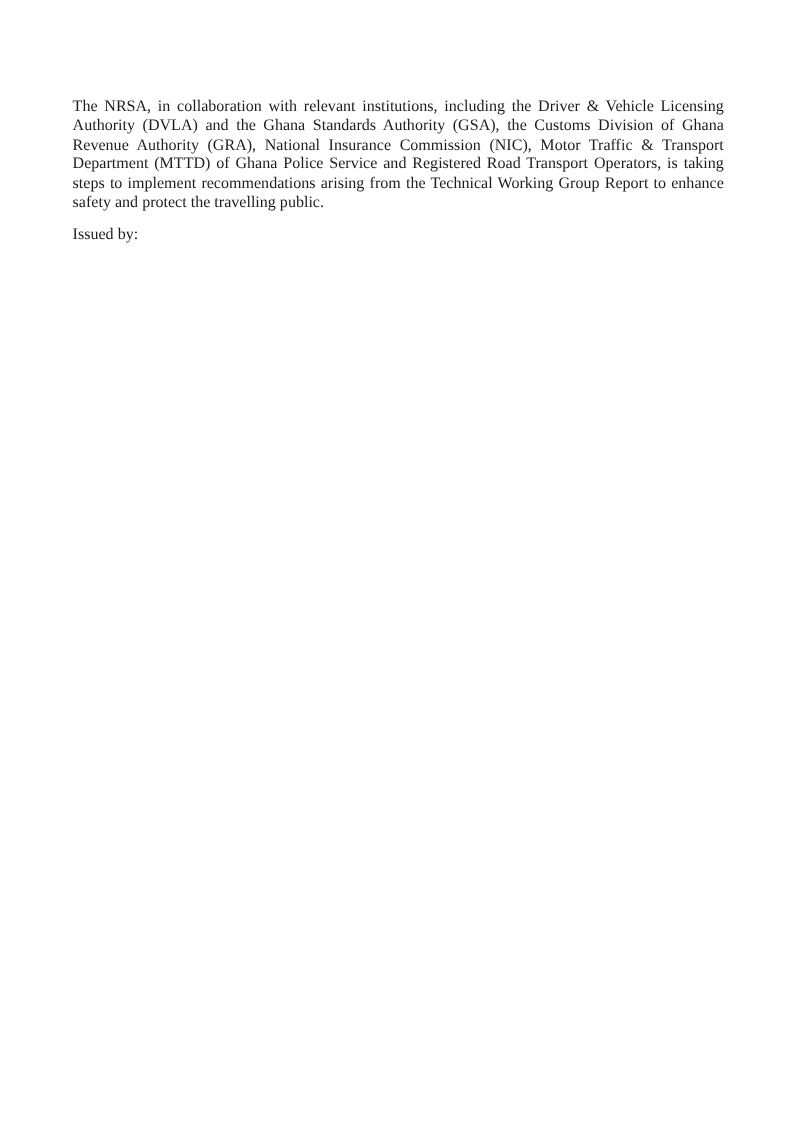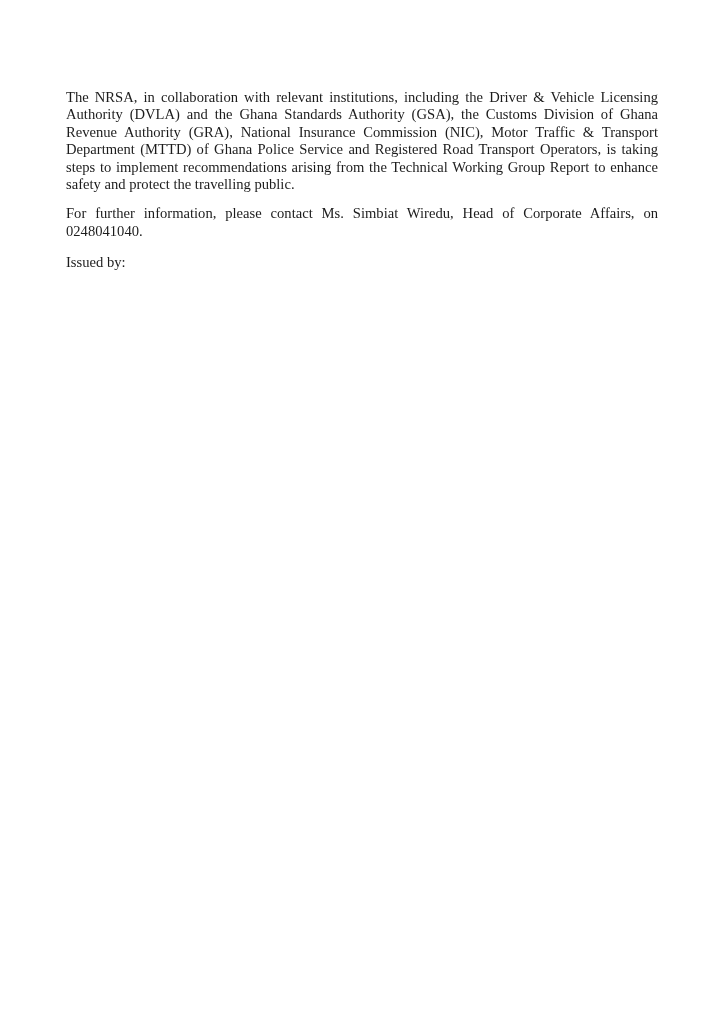--- a/index.html
+++ b/index.html
@@ -36,19 +36,18 @@
     margin: 0;
   }
 </style>
 </head>
 <body style="background: rgb(255, 255, 255);">
 
 <div class="doc-page" style="color: rgb(28, 28, 28);">
 
   <p class="para justified">The NRSA, in collaboration with relevant institutions, including the Driver &amp; Vehicle Licensing Authority (DVLA) and the Ghana Standards Authority (GSA), the Customs Division of Ghana Revenue Authority (GRA), National Insurance Commission (NIC), Motor Traffic &amp; Transport Department (MTTD) of Ghana Police Service and Registered Road Transport Operators, is taking steps to implement recommendations arising from the Technical Working Group Report to enhance safety and protect the travelling public.</p>
 
-  <p class="para justified para-contact">For further information, please contact Ms. Simbiat Wiredu, Head of Corporate Affairs, on 0248041040.</p>
 
   <div class="signoff">
     <p>Issued by:</p>
   </div>
 
 </div>
 
 </body></html>

